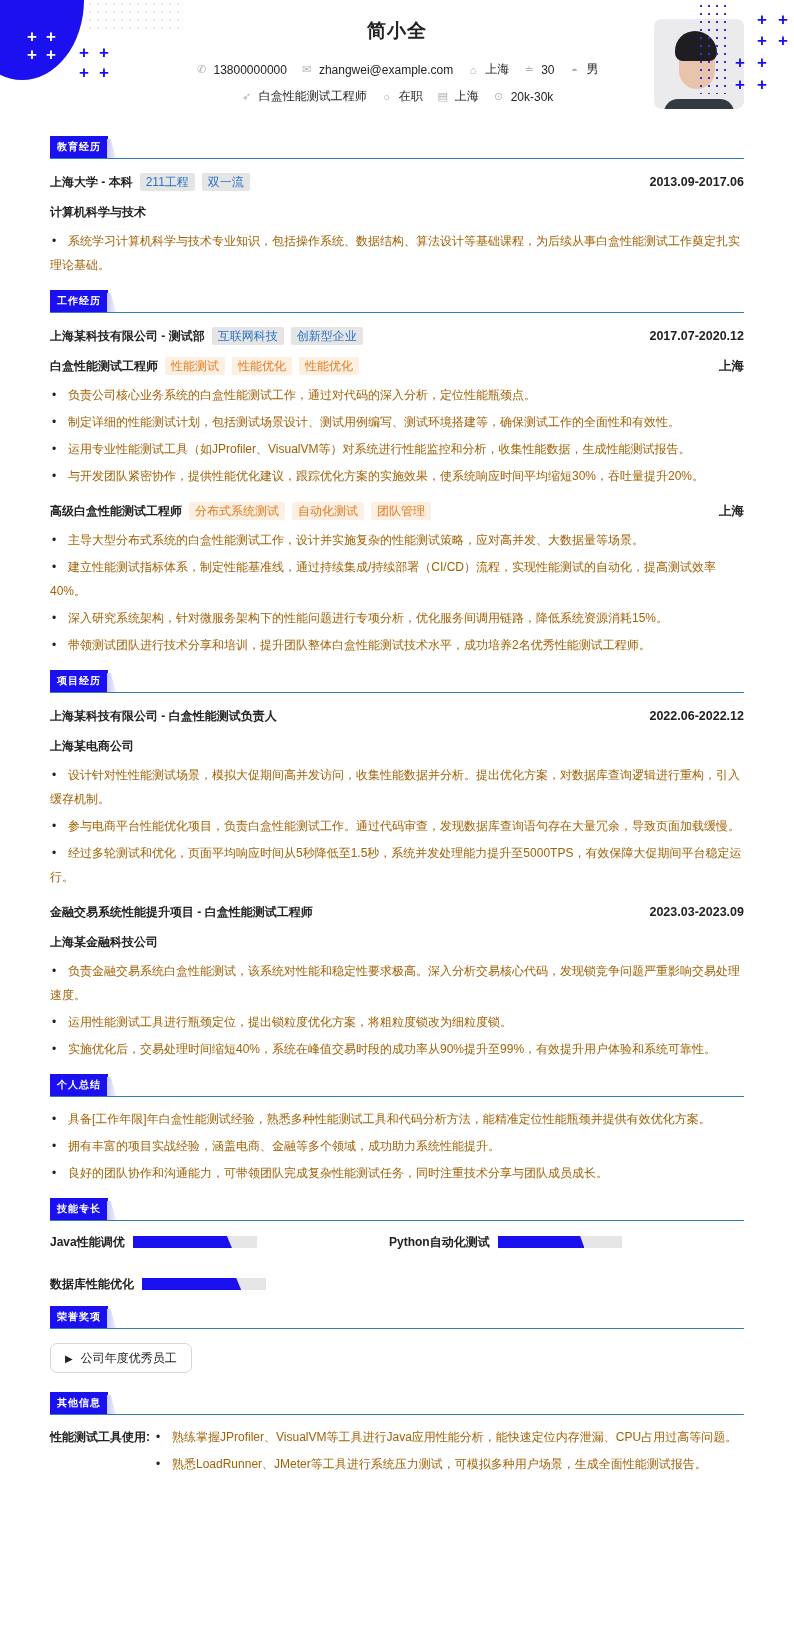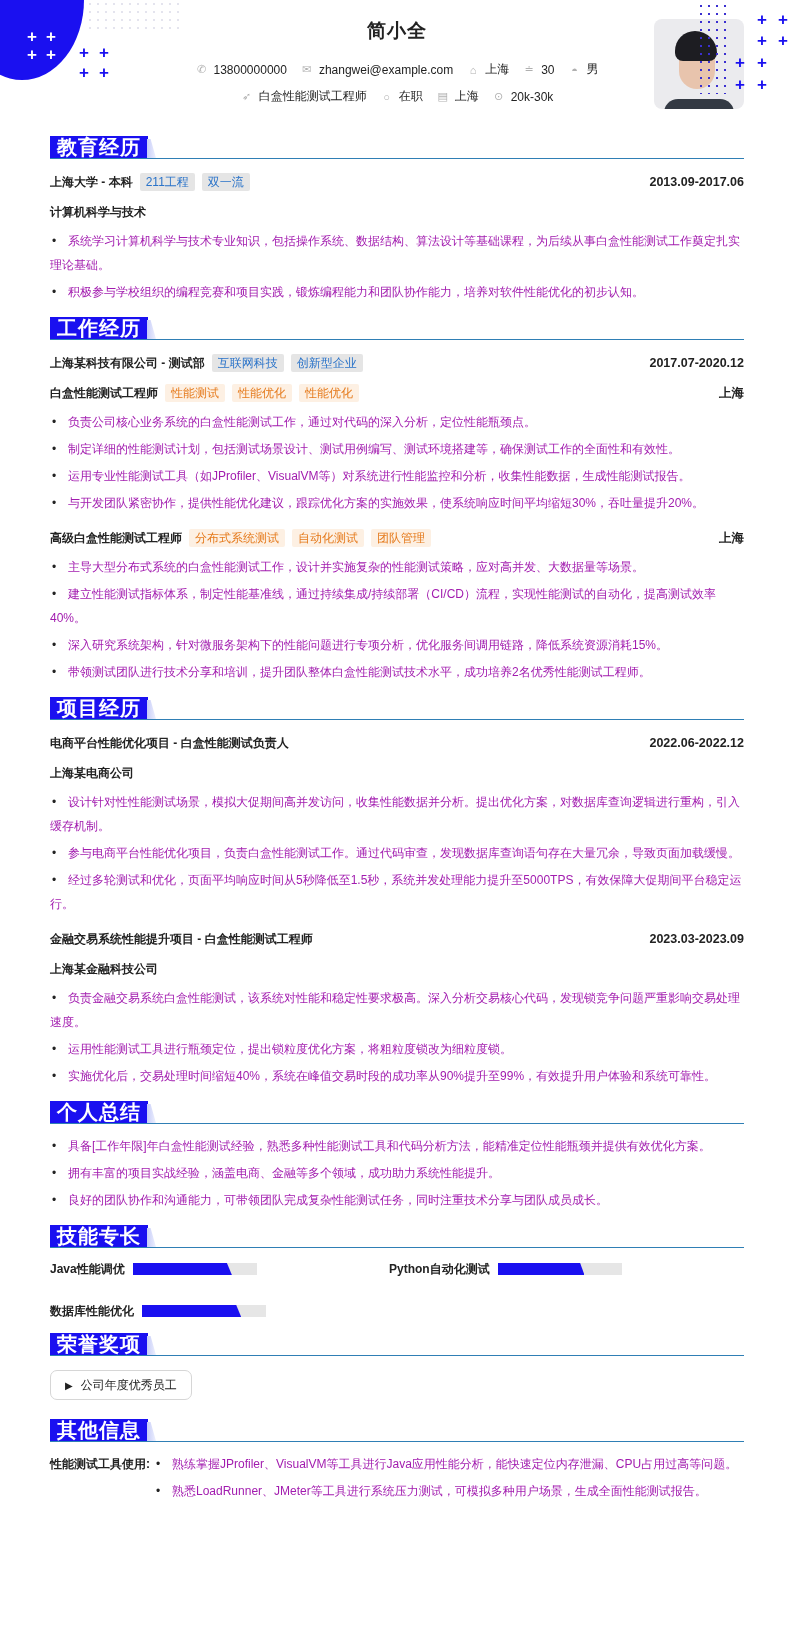--- a/index.html
+++ b/index.html
@@ -46,38 +46,38 @@
   }
   .photo .hair { position: absolute; left: 21px; top: 12px; width: 42px; height: 30px; background: #1d1d22; border-radius: 20px 22px 8px 8px; }
   .photo .face { position: absolute; left: 25px; top: 24px; width: 36px; height: 46px; background: #e8c4ad; border-radius: 14px 14px 18px 18px; }
   .photo .suit { position: absolute; left: 10px; top: 80px; width: 70px; height: 20px; background: #343a44; border-radius: 14px 14px 0 0; }
   
   .content { position: absolute; left: 50px; top: 137px; width: 694px; }
   .section { margin-bottom: 14px; }
   .sec-head { position: relative; height: 22px; border-bottom: 1px solid #2f7fb5; margin-bottom: 10px; }
   .sec-title {
     position: absolute; left: 0; bottom: 0; height: 22px; padding: 0 7px;
-    background: #1a10f0; color: #fff; font-weight: bold; font-size: 20px; line-height: 22px; letter-spacing: 1px;
+    background: #1a10f0; color: #fff; font-weight: bold; font-size: 10px; line-height: 22px; letter-spacing: 1px;
   }
   .sec-title::after {
     content: ""; position: absolute; right: -8px; top: 3px; width: 9px; height: 19px;
     background: linear-gradient(90deg, #c7cdf8, #eef0fe);
     clip-path: polygon(0 0, 40% 0, 100% 100%, 0 100%);
   }
   .row { display: flex; justify-content: space-between; align-items: center; height: 26px; }
   .row-left { display: flex; align-items: center; gap: 7px; }
   .strong { font-weight: bold; font-size: 12px; color: #222; }
   .tag { font-size: 12px; padding: 1px 6px; border-radius: 2px; line-height: 16px; }
   .tag.blue { background: #e5e5e5; color: #2a73c9; }
   .tag.orange { background: #fdf0e3; color: #e57a1c; }
   .date { font-weight: bold; font-size: 12.5px; color: #222; }
   ul.bullets { list-style: none; margin: 4px 0 6px; }
   ul.bullets li {
     position: relative; padding-left: 0; text-indent: 0;
-    line-height: 24px; font-size: 12px; color: #a21caf; margin-bottom: 3px;
+    line-height: 24px; font-size: 12px; color: #a16207; margin-bottom: 3px;
   }
   ul.bullets li::before { content: "•"; display: inline-block; width: 16px; padding-left: 2px; color: #222; }
   .entry { margin-bottom: 6px; }
   .entry + .entry { margin-top: 10px; }
   
   .skills { display: grid; grid-template-columns: 339px 339px; row-gap: 24px; padding-top: 2px; }
   .skill { display: flex; align-items: center; gap: 8px; height: 18px; }
   .skill-name { font-size: 12px; font-weight: bold; color: #222; white-space: nowrap; }
   .skill-bar { position: relative; width: 124px; height: 12px; background: #e6e6e6; }
   .skill-fill { position: absolute; left: 0; top: 0; height: 12px; background: #1a10f0; clip-path: polygon(0 0, 95% 0, 100% 100%, 0 100%); }
@@ -180,21 +180,20 @@
         <span class="tag blue">211工程</span>
         <span class="tag blue">双一流</span>
       </div>
       <span class="date">2013.09-2017.06</span>
     </div>
     <div class="row" style="margin-top:4px;">
       <span class="strong">计算机科学与技术</span>
     </div>
     <ul class="bullets">
       <li>系统学习计算机科学与技术专业知识，包括操作系统、数据结构、算法设计等基础课程，为后续从事白盒性能测试工作奠定扎实理论基础。</li>
-      <li>积极参与学校组织的编程竞赛和项目实践，锻炼编程能力和团队协作能力，培养对软件性能优化的初步认知。</li>
     </ul>
   </div>
 
   <div class="section">
     <div class="sec-head">
       <div class="sec-title">工作经历</div>
     </div>
 
     <div class="entry">
       <div class="row">
@@ -241,21 +240,21 @@
     </div>
   </div>
 
   <div class="section">
     <div class="sec-head">
       <div class="sec-title">项目经历</div>
     </div>
 
     <div class="entry">
       <div class="row">
-        <span class="strong">电商平台性能优化项目 - 白盒性能测试负责人</span>
+        <span class="strong">上海某科技有限公司 - 白盒性能测试负责人</span>
         <span class="date">2022.06-2022.12</span>
       </div>
       <div class="row" style="margin-top:4px;">
         <span class="strong">上海某电商公司</span>
       </div>
       <ul class="bullets">
         <li>设计针对性性能测试场景，模拟大促期间高并发访问，收集性能数据并分析。提出优化方案，对数据库查询逻辑进行重构，引入缓存机制。</li>
         <li>参与电商平台性能优化项目，负责白盒性能测试工作。通过代码审查，发现数据库查询语句存在大量冗余，导致页面加载缓慢。</li>
         <li>经过多轮测试和优化，页面平均响应时间从5秒降低至1.5秒，系统并发处理能力提升至5000TPS，有效保障大促期间平台稳定运行。</li>
       </ul>

